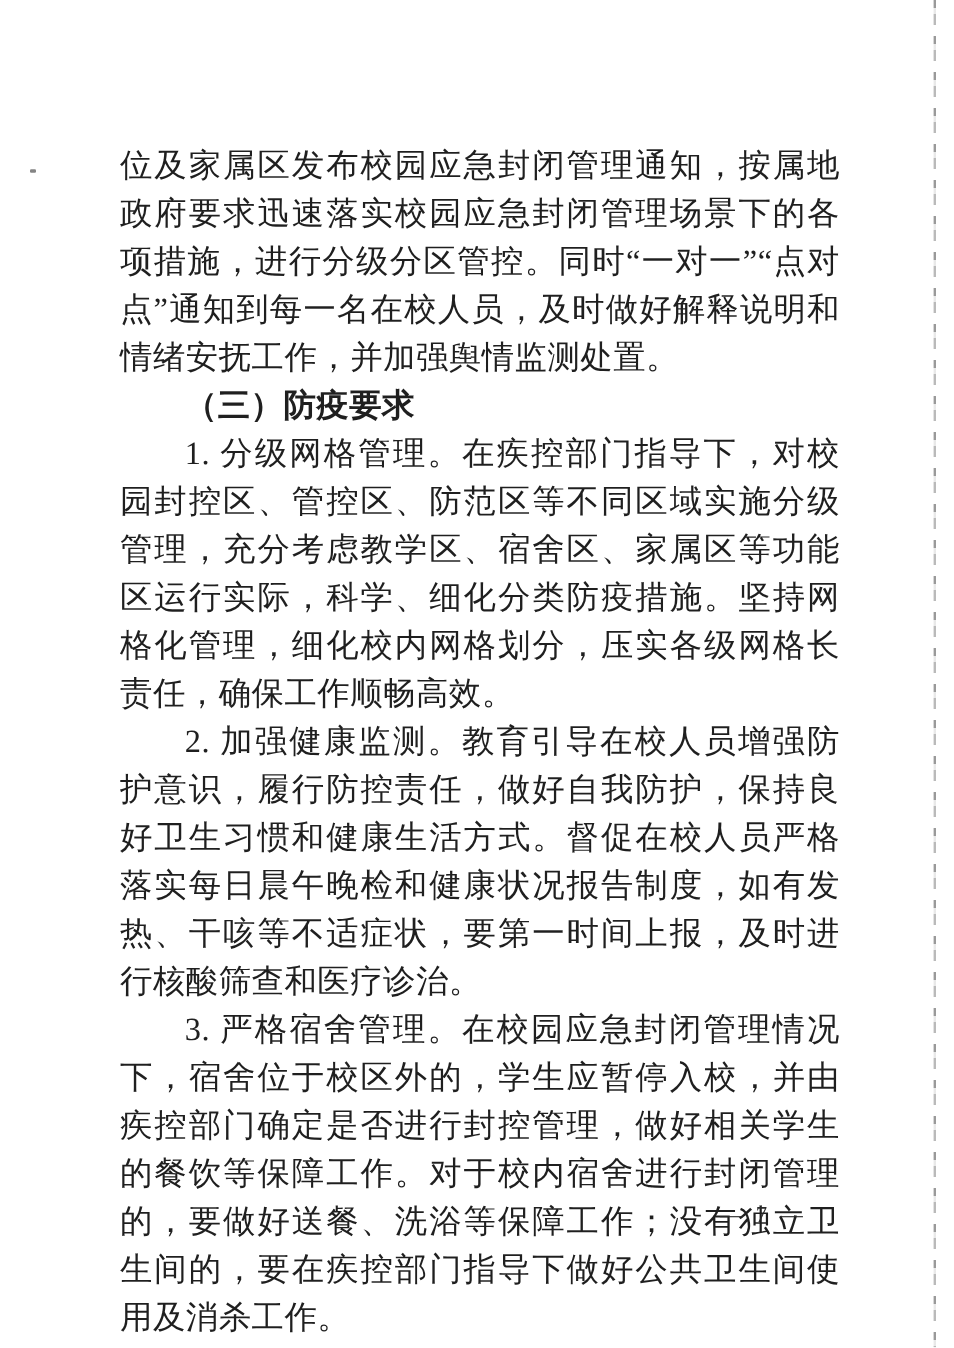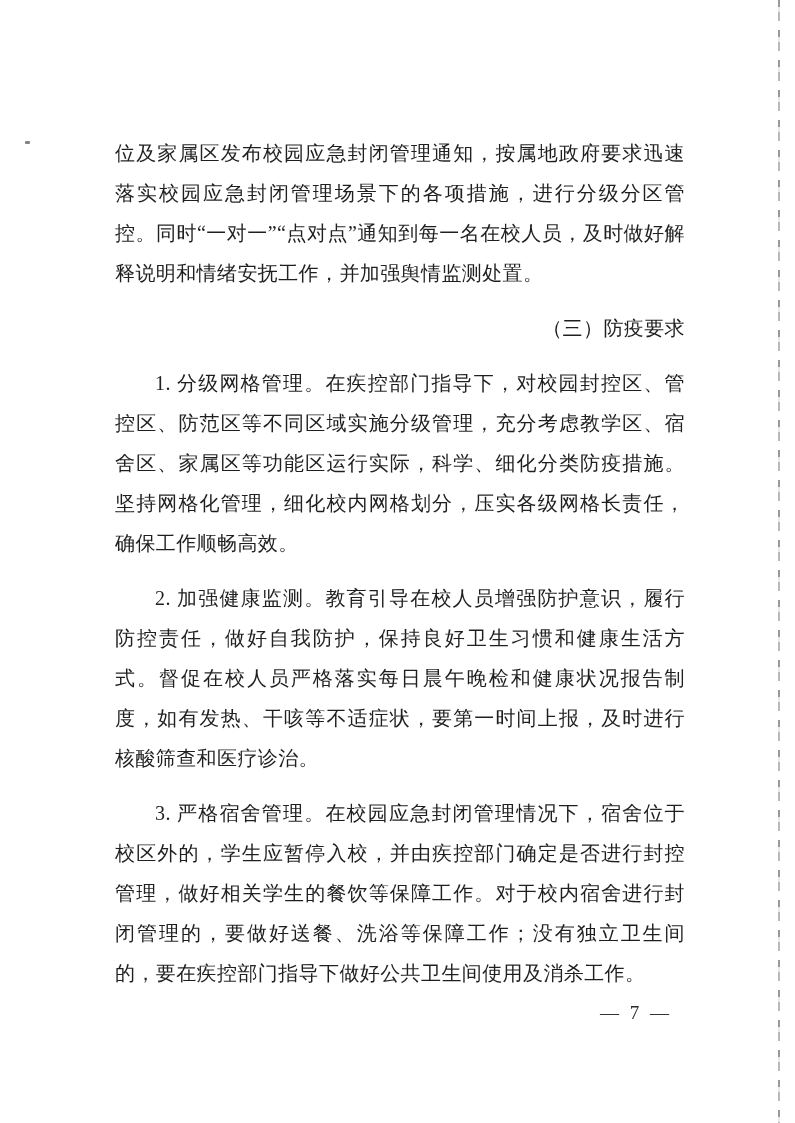--- a/index.html
+++ b/index.html
@@ -15,34 +15,34 @@
     overflow: hidden;
     font-family: "Liberation Serif", "DejaVu Serif", serif;
   }
   .content {
     position: absolute;
     left: 100px;
     top: 118px;
     width: 600px;
   }
   .para {
-    margin: 15px;
-    font-size: 20px;
+    margin: 0;
+    font-size: 27px;
     line-height: 40px;
     letter-spacing: 0.4px;
     color: #1f1f1f;
     text-align: justify;
     text-justify: inter-ideograph;
   }
   .para.indent {
     text-indent: 2em;
   }
   .para.heading {
-    font-weight: 400;
-    text-align: right;
+    font-weight: 700;
+    text-align: left;
   }
   .page-number {
     position: absolute;
     top: 1000px;
     left: 566px;
     width: 140px;
     font-size: 19px;
     line-height: 26px;
     letter-spacing: 3px;
     color: #2a2a2a;

